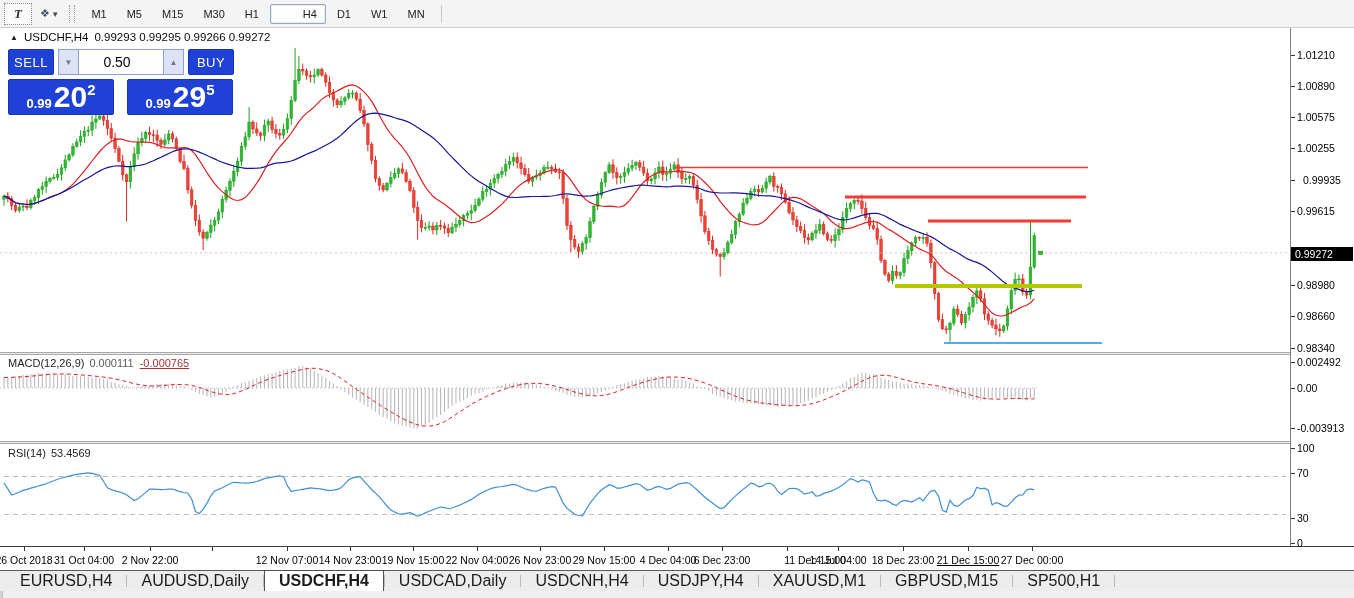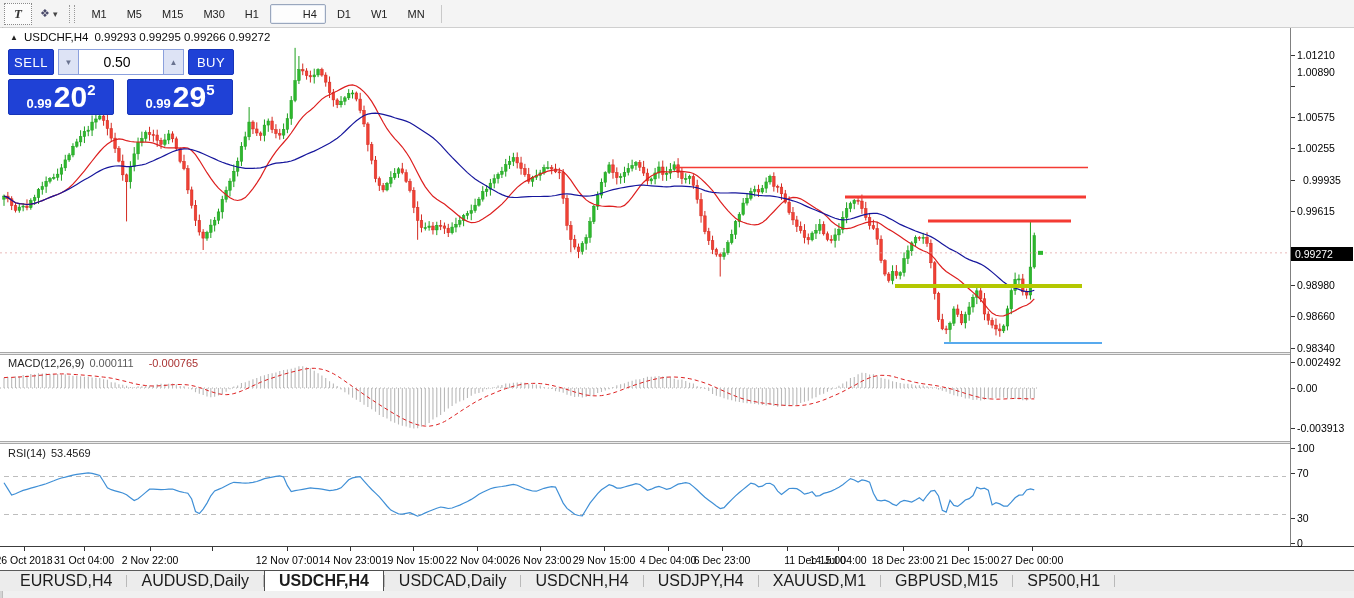--- a/index.html
+++ b/index.html
@@ -26,21 +26,21 @@
   .axis-col{position:absolute;left:1290px;top:28px;width:64px;height:518px;background:#fff;
             border-left:1px solid #808080;box-sizing:border-box;}
   .axis-label{position:absolute;left:1297px;font-size:10.5px;color:#000;transform:translateY(-50%);white-space:nowrap;}
   .axis-tick{position:absolute;left:1291px;width:4px;height:1px;background:#333;}
   .price-tag{position:absolute;left:1291px;width:62px;height:14px;background:#000;color:#fff;
              font-size:10.5px;line-height:14px;padding-left:4px;box-sizing:border-box;transform:translateY(-50%);}
   .chart-title{position:absolute;left:10px;top:31px;font-size:11.5px;color:#0a0a0a;display:flex;align-items:center;gap:6px;}
   .chart-title .tri{font-size:8px;color:#222;}
   .ind-label{position:absolute;font-size:11px;color:#222;white-space:nowrap;}
   .ind-label .v1{color:#5a5a5a;margin-left:5px;}
-  .ind-label .v2{color:#a33;margin-left:15px;}
+  .ind-label .v2{color:#a33;margin-left:6px;text-decoration:underline;}
   
   .ocp{position:absolute;left:8px;top:49px;width:226px;}
   .ocp .row1{display:flex;height:26px;}
   .blue-btn{background:#1f41d6;color:#fff;border:1px solid #1634b8;display:flex;
             align-items:center;justify-content:center;box-sizing:border-box;border-radius:2px;}
   .sell-s,.buy-s{width:55px;font-size:13px;letter-spacing:.5px;}
   .spin{display:flex;margin:0 4px;height:26px;box-sizing:border-box;}
   .spin-btn{width:21px;background:#dde3f5;border:1px solid #8ba0dd;color:#6a7390;font-size:8px;
             display:flex;align-items:center;justify-content:center;box-sizing:border-box;}
   .vol{width:84px;background:#fff;border:1px solid #8ba0dd;border-left:none;border-right:none;
@@ -996,21 +996,21 @@
       <div class="date-label" style="left: 668px;">4 Dec 04:00</div>
       <div class="date-tick" style="left: 722px;"></div>
       <div class="date-label" style="left: 722px;">6 Dec 23:00</div>
       <div class="date-tick" style="left: 787px;"></div>
       <div class="date-label" style="left: 787px; margin-left: 28px;">11 Dec 15:00</div>
       <div class="date-tick" style="left: 838px;"></div>
       <div class="date-label" style="left: 838px;">14 Jul 04:00</div>
       <div class="date-tick" style="left: 903px;"></div>
       <div class="date-label" style="left: 903px;">18 Dec 23:00</div>
       <div class="date-tick" style="left: 968px;"></div>
-      <div class="date-label" style="left: 968px;">21 Dec 15:00</div>
+      <div class="date-label" style="left: 968px; text-decoration: underline;">21 Dec 15:00</div>
       <div class="date-tick" style="left: 1032px;"></div>
       <div class="date-label" style="left: 1032px;">27 Dec 00:00</div>
     </div>
   <div class="frame-line" style="top:570px;background:#5a5a5a;"></div>
   <div class="tab-bar" id="tab-host">
       <div class="tab">EURUSD,H4</div>
       <div class="tab-sep"></div>
       <div class="tab">AUDUSD,Daily</div>
       <div class="tab-sep"></div>
       <div class="tab active">USDCHF,H4</div>
@@ -1025,21 +1025,21 @@
       <div class="tab-sep"></div>
       <div class="tab">GBPUSD,M15</div>
       <div class="tab-sep"></div>
       <div class="tab">SP500,H1</div>
       <div class="tab-sep"></div>
     </div>
 
 <div class="axis-tick" style="top: 55px;"></div>
     <div class="axis-label" style="top: 55px;">1.01210</div>
     <div class="axis-tick" style="top: 86px;"></div>
-    <div class="axis-label" style="top: 72px;">1.00890</div>
+    <div class="axis-label" style="top: 86px;">1.00890</div>
     <div class="axis-tick" style="top: 117px;"></div>
     <div class="axis-label" style="top: 117px;">1.00575</div>
     <div class="axis-tick" style="top: 148px;"></div>
     <div class="axis-label" style="top: 148px;">1.00255</div>
     <div class="axis-tick" style="top: 180px;"></div>
     <div class="axis-label" style="top: 180px; padding-left: 6px;">0.99935</div>
     <div class="axis-tick" style="top: 211px;"></div>
     <div class="axis-label" style="top: 211px;">0.99615</div>
     <div class="axis-tick" style="top: 285px;"></div>
     <div class="axis-label" style="top: 285px;">0.98980</div>

